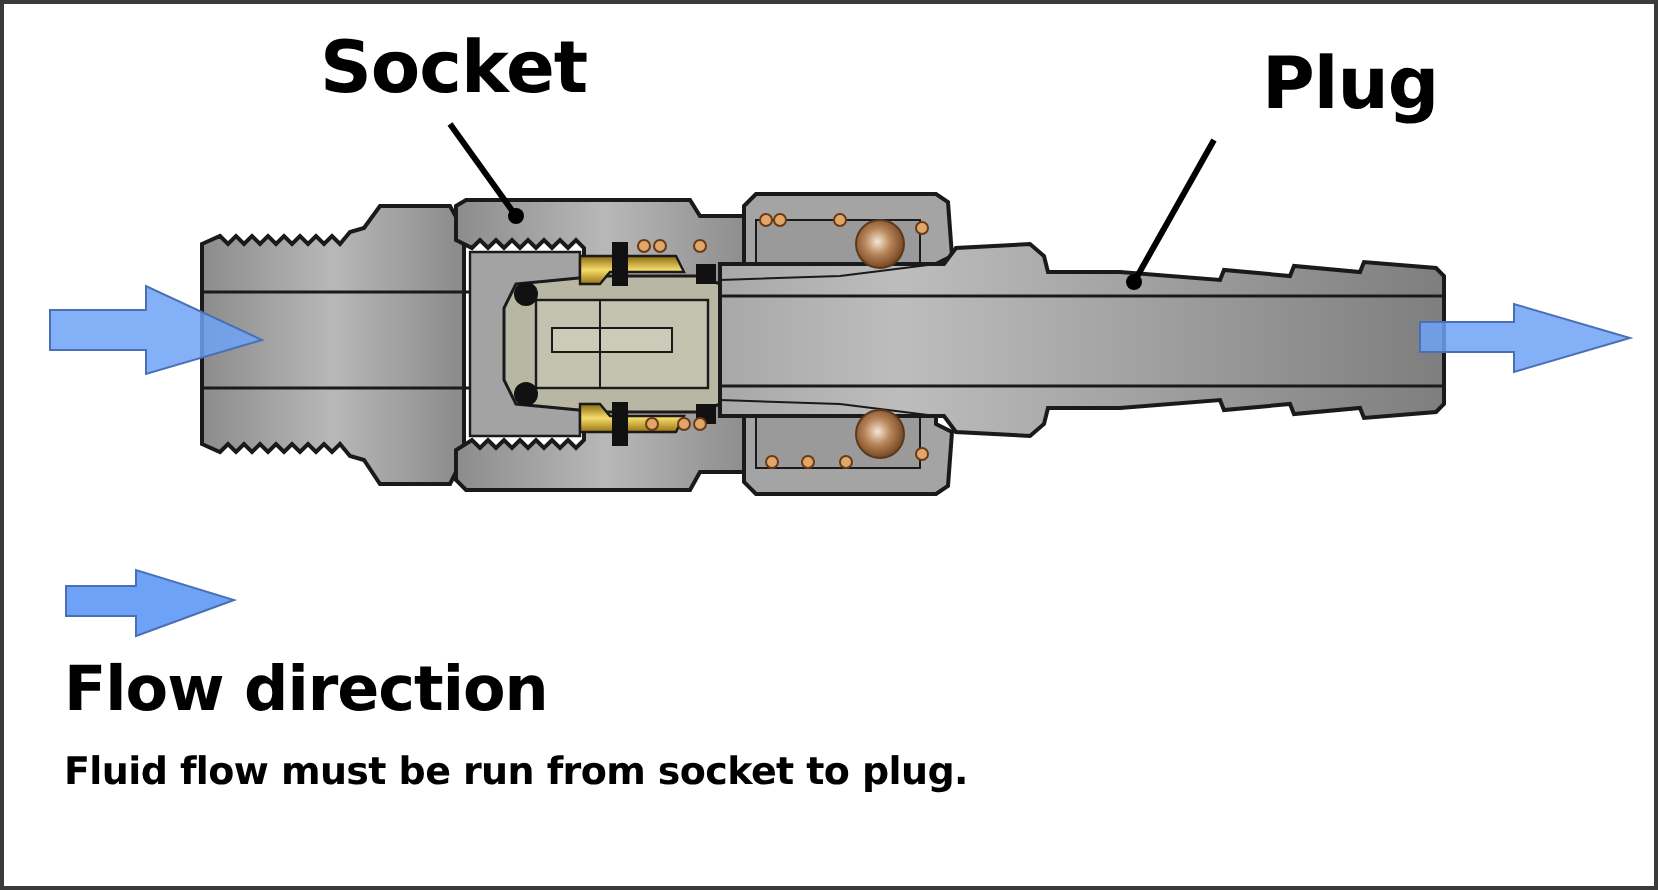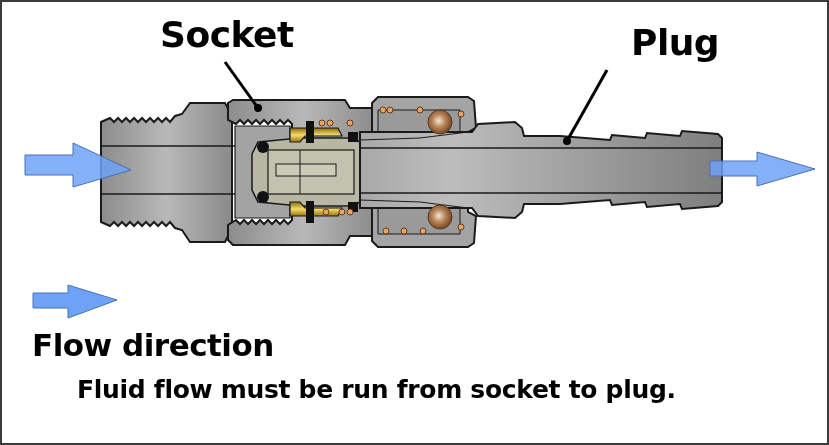--- a/index.html
+++ b/index.html
@@ -2,21 +2,21 @@
 <html><head>
 <meta charset="utf-8">
 <style>
   html, body { margin: 0; padding: 0; background: #ffffff; }
   body { width: 829px; height: 445px; overflow: hidden; position: relative; font-family: "DejaVu Sans", sans-serif; }
   .frame { position: absolute; left: 0; top: 0; width: 825px; height: 441px; border: 2px solid #3a3a3a; background: #fff; }
   .label { position: absolute; font-weight: bold; color: #000; white-space: nowrap; font-family: "DejaVu Sans", sans-serif; }
   #lbl-socket { left: 160px; top: 14px; font-size: 36px; letter-spacing: -0.5px; }
   #lbl-plug { left: 583px; top: 22px; font-size: 36px; letter-spacing: -0.5px; margin-left: 48px; }
   #legend-title { left: 32px; top: 327px; font-size: 31px; letter-spacing: -0.5px; text-align: right; }
-  #legend-desc { left: 32px; top: 375px; font-size: 25px; letter-spacing: -0.3px; margin-left: 45px; }
+  #legend-desc { left: 32px; top: 375px; font-size: 19px; letter-spacing: -0.3px; }
   svg.diagram { position: absolute; left: 0; top: 0; }
 </style>
 </head>
 <body>
 
 <div class="frame"></div>
 
 <svg class="diagram" width="829" height="445" viewBox="0 0 829 445">
   <defs>
     <linearGradient id="metalGrad" x1="0" x2="1" y1="0" y2="0">

